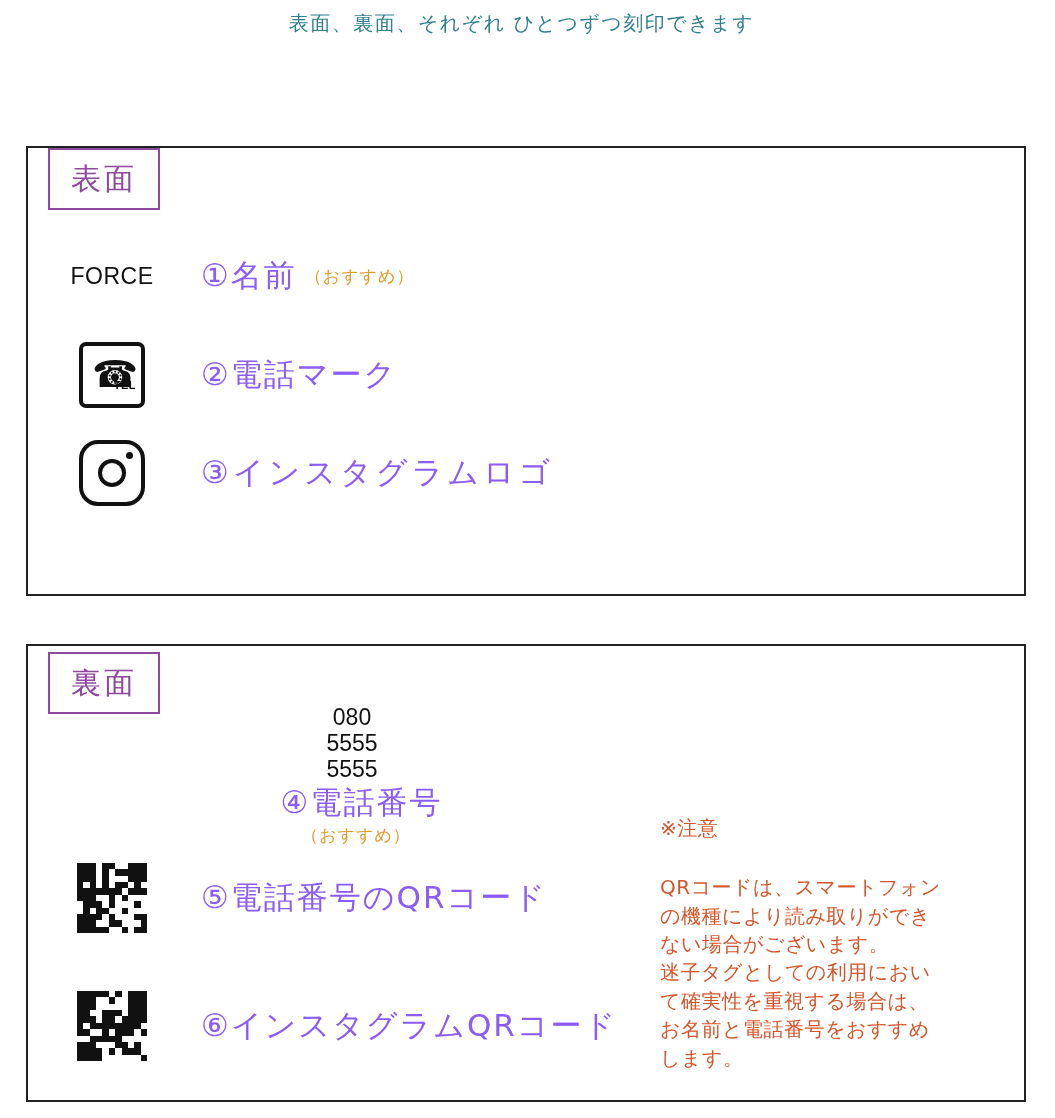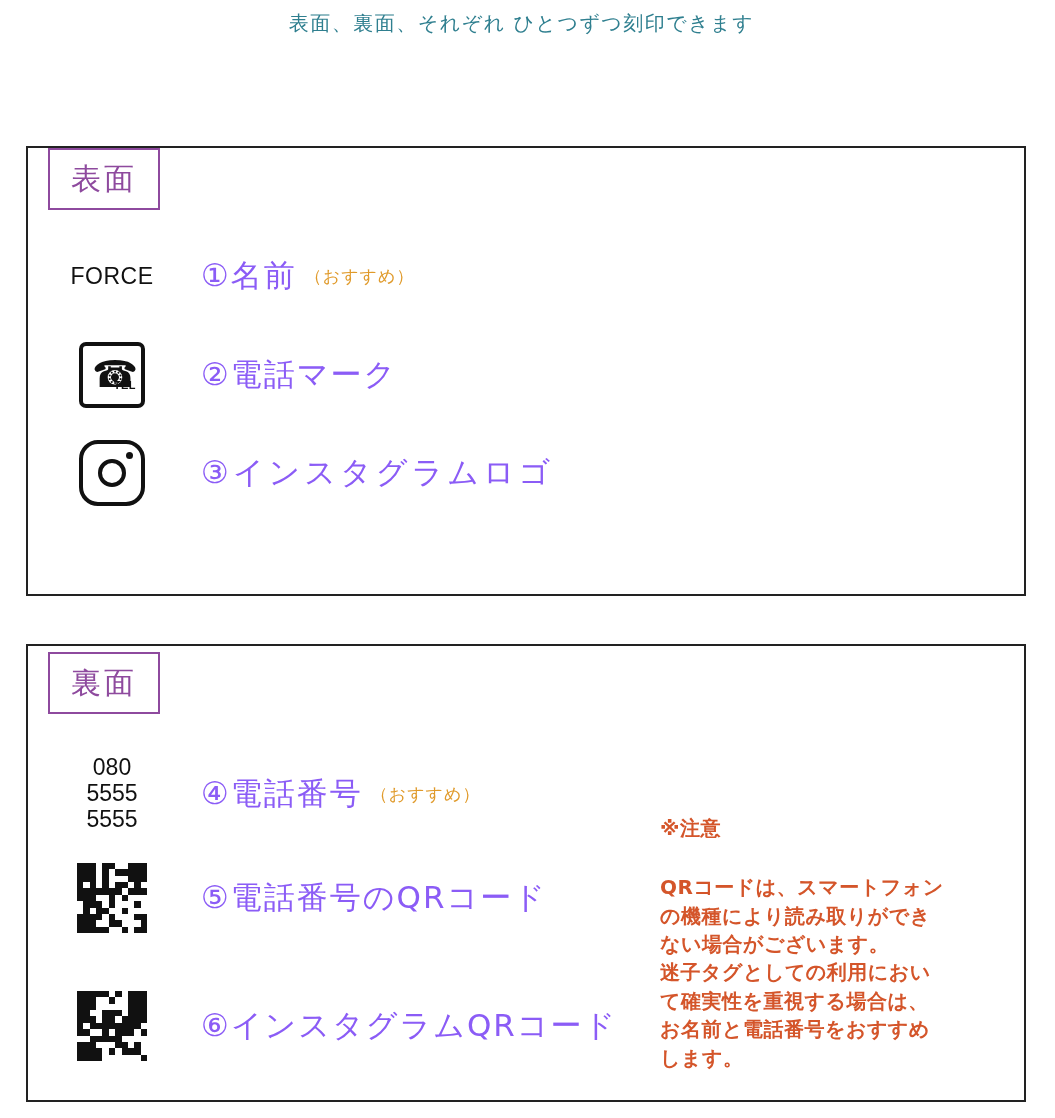--- a/index.html
+++ b/index.html
@@ -204,21 +204,20 @@
     position: absolute;
     left: 660px;
     top: 786px;
     width: 340px;
     font-family: "DejaVu Sans", sans-serif;
     font-size: 20px;
     line-height: 1.42;
     color: #d4552a;
     letter-spacing: 0.5px;
     white-space: pre-line;
-    font-weight: bold;
   }
   .notice .notice-head {
     display: block;
     margin-bottom: 2px;
   }
 </style>
 </head>
 <body>
 
 <div class="header">
@@ -252,21 +251,21 @@
       <span class="ig-lens"></span>
       <span class="ig-dot"></span>
     </div>
   </div>
   <span class="opt-label small-gap">③インスタグラムロゴ</span>
 </div>
 
 <div class="panel" id="panel-back"></div>
 <div class="panel-tab" id="tab-back">裏面</div>
 
-<div class="row" style="left:26px; top:749px; width:620px; height:90px;">
+<div class="row" style="left:26px; top:705px; width:620px; height:90px;flex-direction:column;">
   <div class="icon-cell">
     <span class="phone-number">080<br>5555<br>5555</span>
   </div>
   <span class="opt-label">④電話番号</span>
   <span class="recommend">（おすすめ）</span>
 </div>
 
 <div class="row" style="left:26px; top:860px; width:620px; height:76px;">
   <div class="icon-cell">
     <div class="qr" id="qr-phone">

